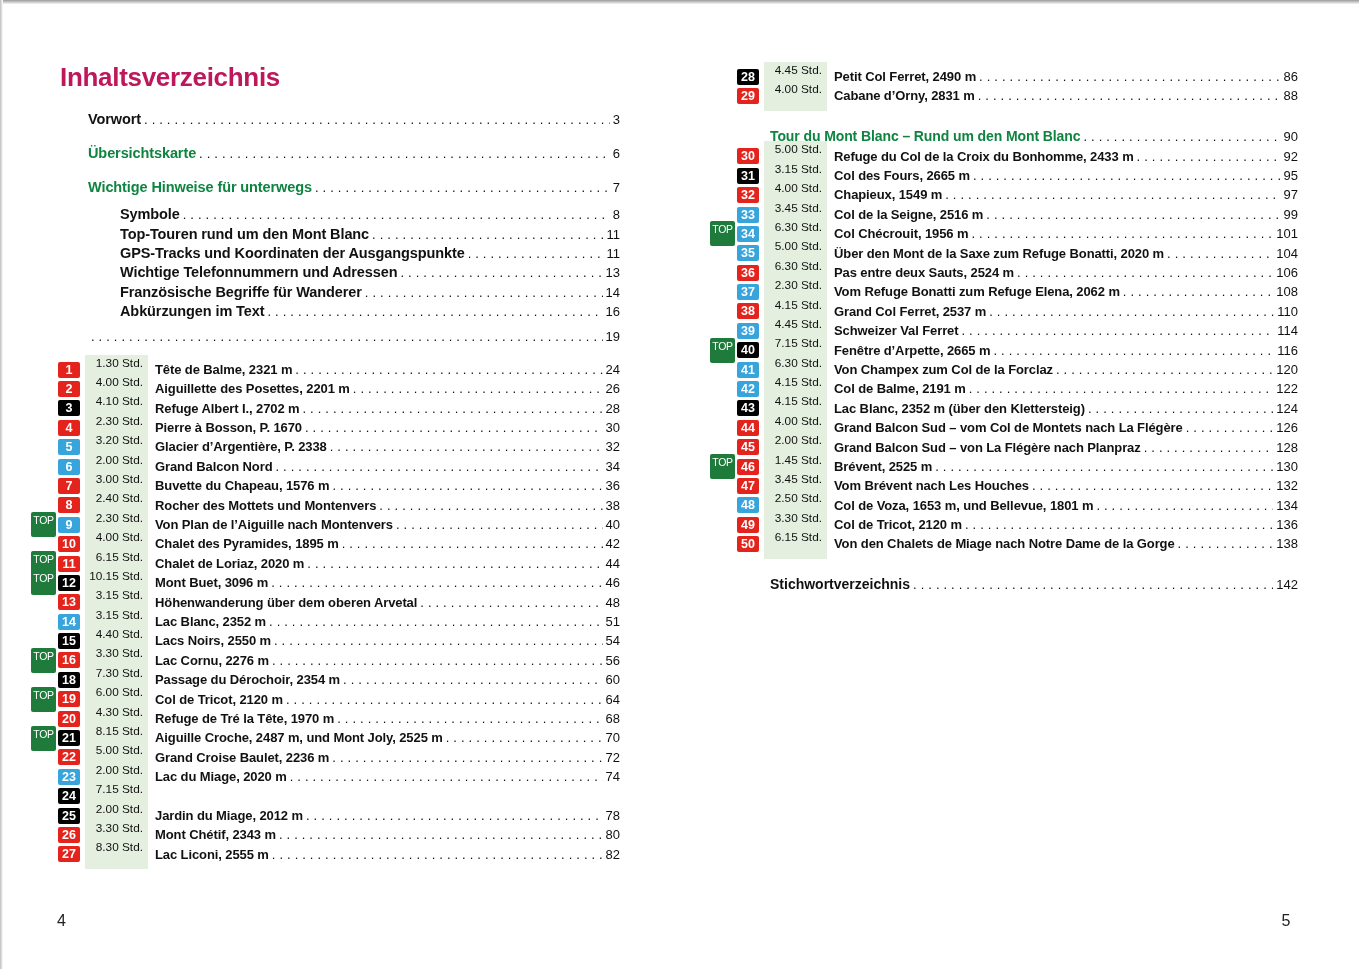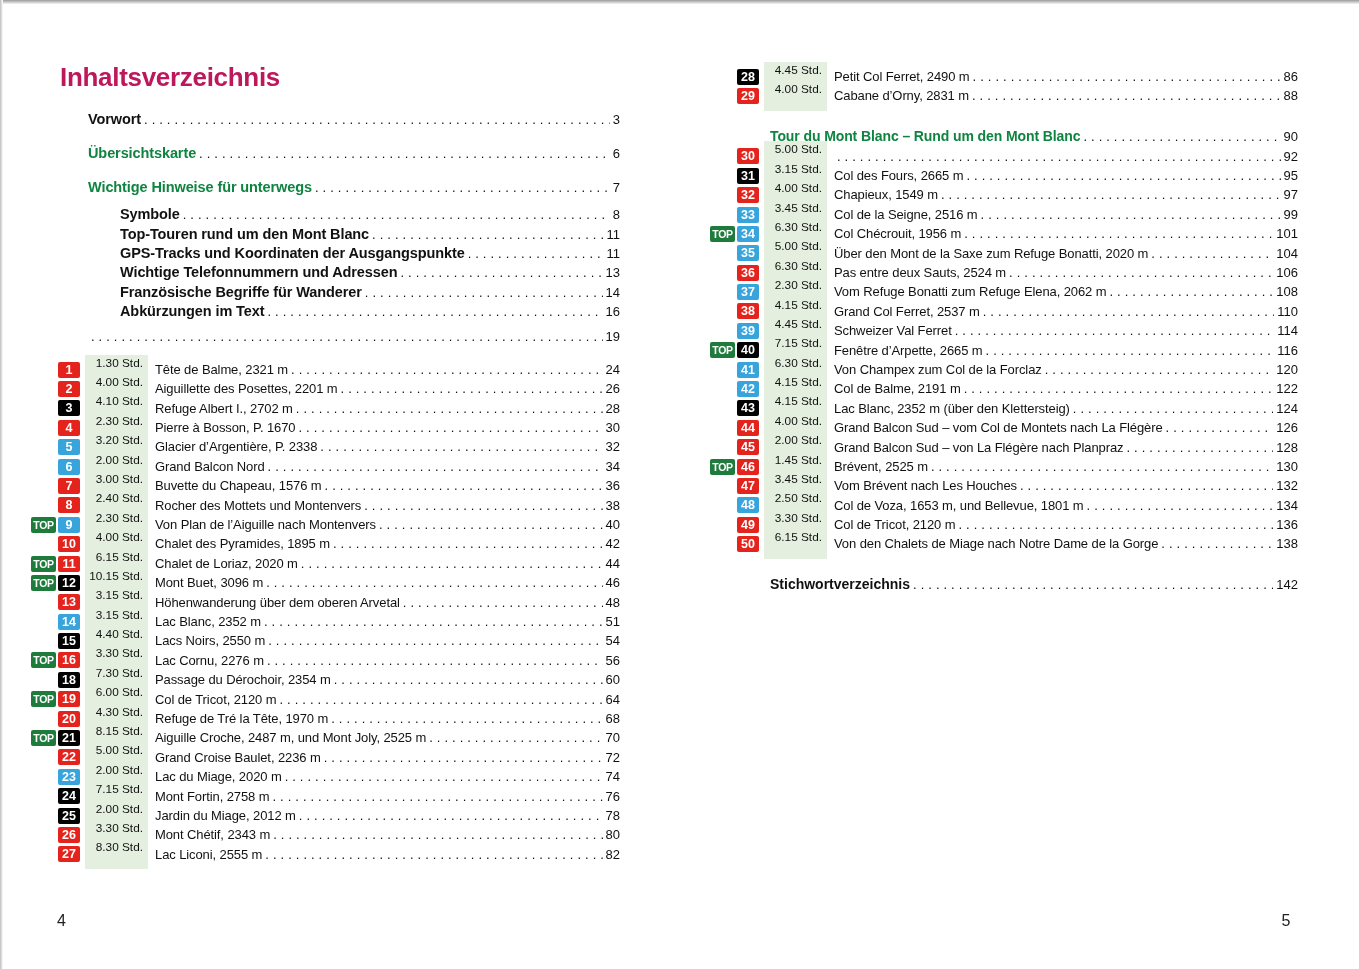--- a/index.html
+++ b/index.html
@@ -29,32 +29,32 @@
   #front-matter .fm-row:nth-child(2){margin-top:15px;}
   #front-matter .fm-row:nth-child(3){margin-top:14px;}
   #front-matter .fm-row:nth-child(4){margin-top:8px;}
   #front-matter .fm-row:nth-child(10){margin-top:5px;}
 
   
   .routes{margin-top:14px;}
   .route-row{display:flex;align-items:center;height:19.4px;}
   .badge-cell{flex:none;width:50px;display:flex;justify-content:flex-end;align-items:center;gap:2px;}
   .page-right .badge-cell{width:54px;}
-  .top-badge{background:#1e7b3c;color:#fff;font-size:10.5px;font-weight:bold;
-    width:25px;height:16px;line-height:16px;text-align:center;border-radius:2px;flex:none;letter-spacing:-0.3px;}
+  .top-badge{background:#1e7b3c;color:#fff;font-size:10.5px;font-weight:normal;
+    width:25px;height:25px;line-height:16px;text-align:center;border-radius:2px;flex:none;letter-spacing:-0.3px;}
   .num-badge{color:#fff;font-weight:bold;font-size:12.5px;width:22px;height:16px;
     line-height:16px;text-align:center;border-radius:2px;flex:none;}
   .num-badge.red{background:#e3231c;}
   .num-badge.blue{background:#37a4db;}
   .num-badge.black{background:#000;}
   .time-cell{flex:none;width:63px;margin-left:5px;background:#e5efe0;font-size:11.8px;
     text-align:right;padding-right:5px;box-sizing:border-box;height:30px;line-height:17px;white-space:nowrap;}
   .route-main{flex:1;display:flex;align-items:baseline;margin-left:7px;overflow:hidden;}
   .route-main span{line-height:19.4px;}
-  .route-title{font-weight:normal;font-size:13px;white-space:nowrap;letter-spacing:-0.1px;}
+  .route-title{font-weight:bold;font-size:13px;white-space:nowrap;letter-spacing:-0.1px;}
   .leader{flex:1;overflow:hidden;white-space:nowrap;margin:0 3px;font-size:13px;}
   .leader::after{content:"........................................................................................................................";letter-spacing:4px;}
   .pagenum{flex:none;font-size:13px;text-align:right;}
 
   
   .section-heading-row{display:flex;align-items:baseline;height:19.4px;margin-left:65px;margin-top:21.5px;}
   .section-heading-row span{line-height:19.4px;}
   .section-heading-label{font-weight:bold;font-size:14px;color:#0e8440;white-space:nowrap;letter-spacing:-0.1px;}
   .index-row{display:flex;align-items:baseline;height:19.4px;margin-left:65px;margin-top:21px;}
   .index-row span{line-height:19.4px;}
@@ -420,25 +420,20 @@
       <span class="pagenum">74</span>
     </span>
   </div>
 
   <div class="route-row">
     <span class="badge-cell">
 
       <span class="num-badge black">24</span>
     </span>
     <span class="time-cell">7.15 Std.</span>
-    <span class="route-main">
-      <span class="route-title">Mont Fortin, 2758 m</span>
-      <span class="leader"></span>
-      <span class="pagenum">76</span>
-    </span>
   </div>
 
   <div class="route-row">
     <span class="badge-cell">
 
       <span class="num-badge black">25</span>
     </span>
     <span class="time-cell">2.00 Std.</span>
     <span class="route-main">
       <span class="route-title">Jardin du Miage, 2012 m</span>
@@ -509,20 +504,21 @@
     <span class="pagenum">90</span>
   </div>
   <div id="right-routes" class="routes">
   <div class="route-row">
     <span class="badge-cell">
 
       <span class="num-badge red">30</span>
     </span>
     <span class="time-cell">5.00 Std.</span>
     <span class="route-main">
+      <span class="route-title">Refuge du Col de la Croix du Bonhomme, 2433 m</span>
       <span class="leader"></span>
       <span class="pagenum">92</span>
     </span>
   </div>
 
   <div class="route-row">
     <span class="badge-cell">
 
       <span class="num-badge black">31</span>
     </span>

